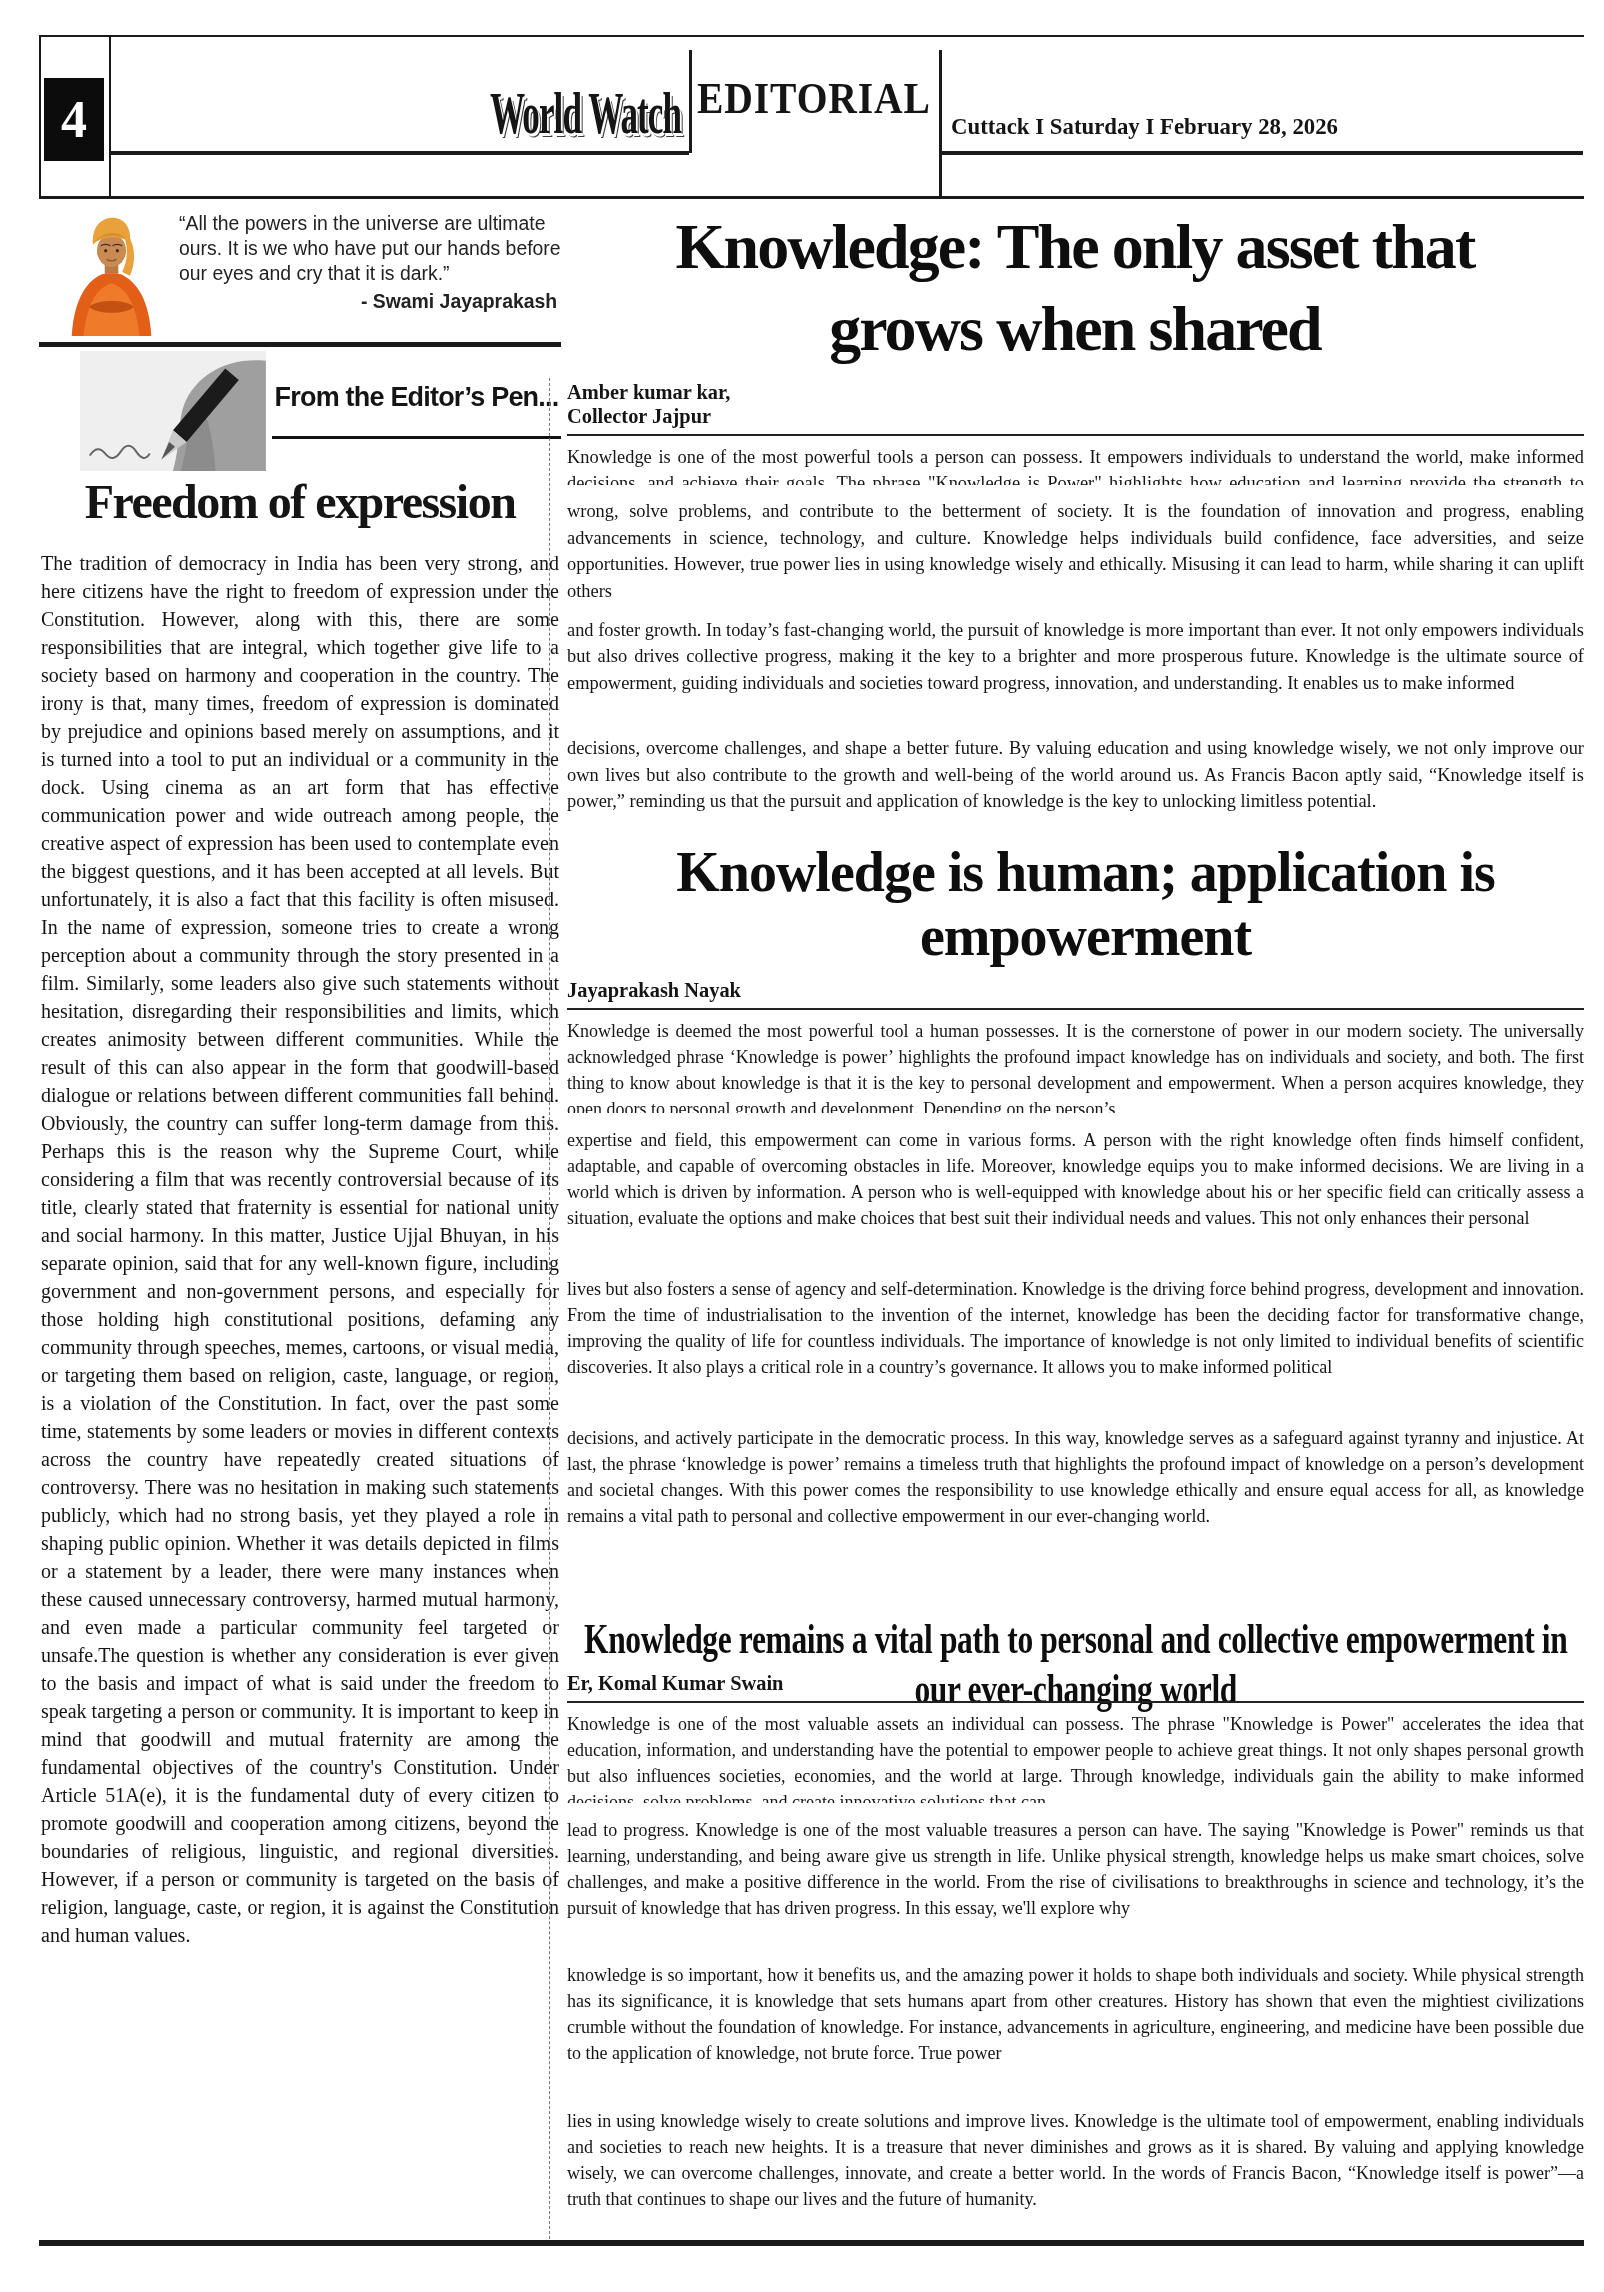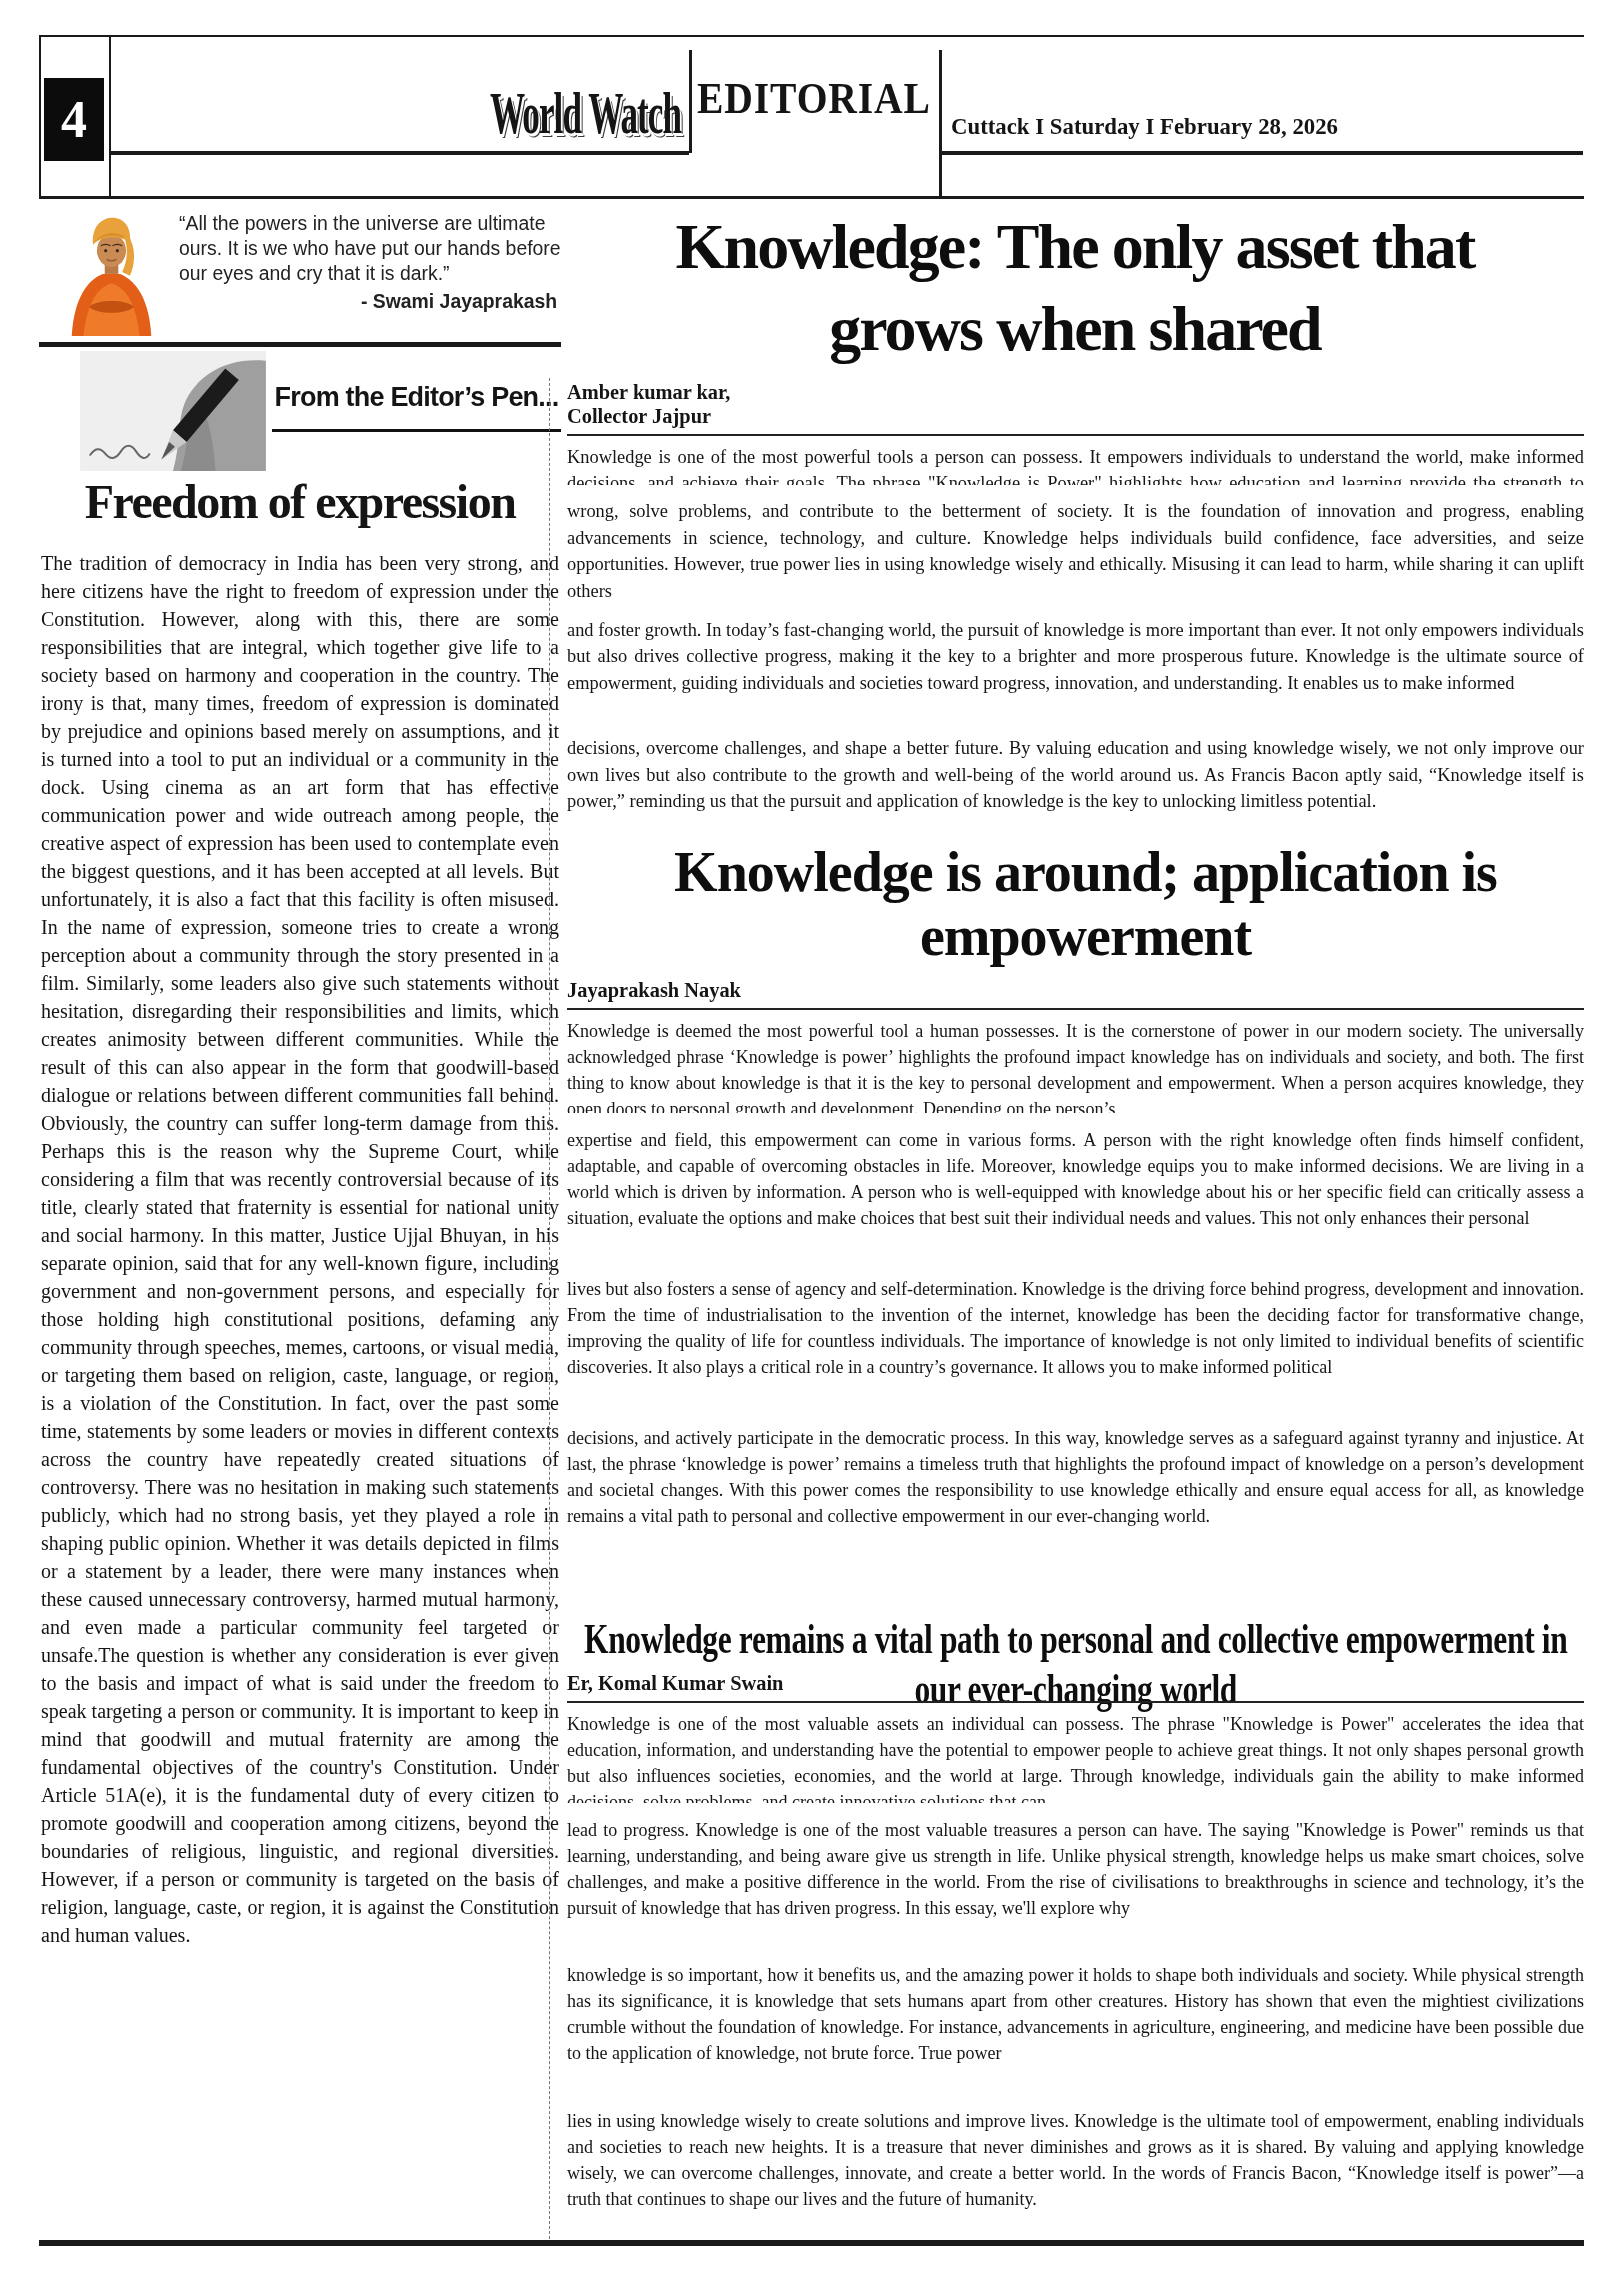--- a/index.html
+++ b/index.html
@@ -49,21 +49,21 @@
   .quote-text {
     position:absolute; left:179px; top:211px; width:382px;
     font-family:"Liberation Sans", sans-serif; font-size:19.4px; line-height:25px; color:#222;
   }
   .quote-attr { text-align:right; font-weight:bold; margin-top:2.9px; padding-right:3.9px; }
 
   .pen-img { position:absolute; left:80px; top:351px; width:186px; height:120px; }
   .pen-heading {
     position:absolute; left:272px; top:382px; width:289px; text-align:center;
     font-family:"Liberation Sans", sans-serif; font-weight:bold; font-size:27px;
-    letter-spacing:-0.8px; border-bottom:3.4px solid #111; padding-bottom:16px; white-space:nowrap;
+    letter-spacing:-0.8px; border-bottom:3.4px solid #111; padding-bottom:23px; white-space:nowrap;
   }
 
   .ed-headline {
     position:absolute; left:39px; top:474px; width:522px; text-align:center;
     font-size:48px; font-weight:bold; letter-spacing:-1.5px;
   }
   .ed-body {
     position:absolute; left:41px; top:549px; width:518px; height:1675px;
     font-size:20px; line-height:28px; text-align:justify; overflow:hidden;
   }
@@ -169,21 +169,21 @@
       <div class="coltext">wrong, solve problems, and contribute to the betterment of society. It is the foundation of innovation and progress, enabling advancements in science, technology, and culture. Knowledge helps individuals build confidence, face adversities, and seize opportunities. However, true power lies in using knowledge wisely and ethically. Misusing it can lead to harm, while sharing it can uplift others</div>
     </div>
     <div class="col">
       <div class="coltext">and foster growth. In today’s fast-changing world, the pursuit of knowledge is more important than ever. It not only empowers individuals but also drives collective progress, making it the key to a brighter and more prosperous future. Knowledge is the ultimate source of empowerment, guiding individuals and societies toward progress, innovation, and understanding. It enables us to make informed</div>
     </div>
     <div class="col">
       <div class="coltext">decisions, overcome challenges, and shape a better future. By valuing education and using knowledge wisely, we not only improve our own lives but also contribute to the growth and well-being of the world around us. As Francis Bacon aptly said, “Knowledge itself is power,” reminding us that the pursuit and application of knowledge is the key to unlocking limitless potential.</div>
     </div>
   </div>
 
-  <div class="headline hl2">Knowledge is around; application is empowerment</div>
+  <div class="headline hl2">Knowledge is human; application is empowerment</div>
   <div class="cols a2-cols">
     <div class="col">
       <div class="byline">Jayaprakash Nayak</div>
       <div class="coltext">Knowledge is deemed the most powerful tool a human possesses. It is the cornerstone of power in our modern society. The universally acknowledged phrase ‘Knowledge is power’ highlights the profound impact knowledge has on individuals and society, and both. The first thing to know about knowledge is that it is the key to personal development and empowerment. When a person acquires knowledge, they open doors to personal growth and development. Depending on the person’s</div>
     </div>
     <div class="col">
       <div class="coltext">expertise and field, this empowerment can come in various forms. A person with the right knowledge often finds himself confident, adaptable, and capable of overcoming obstacles in life. Moreover, knowledge equips you to make informed decisions. We are living in a world which is driven by information. A person who is well-equipped with knowledge about his or her specific field can critically assess a situation, evaluate the options and make choices that best suit their individual needs and values. This not only enhances their personal</div>
     </div>
     <div class="col">
       <div class="coltext">lives but also fosters a sense of agency and self-determination. Knowledge is the driving force behind progress, development and innovation. From the time of industrialisation to the invention of the internet, knowledge has been the deciding factor for transformative change, improving the quality of life for countless individuals. The importance of knowledge is not only limited to individual benefits of scientific discoveries. It also plays a critical role in a country’s governance. It allows you to make informed political</div>

